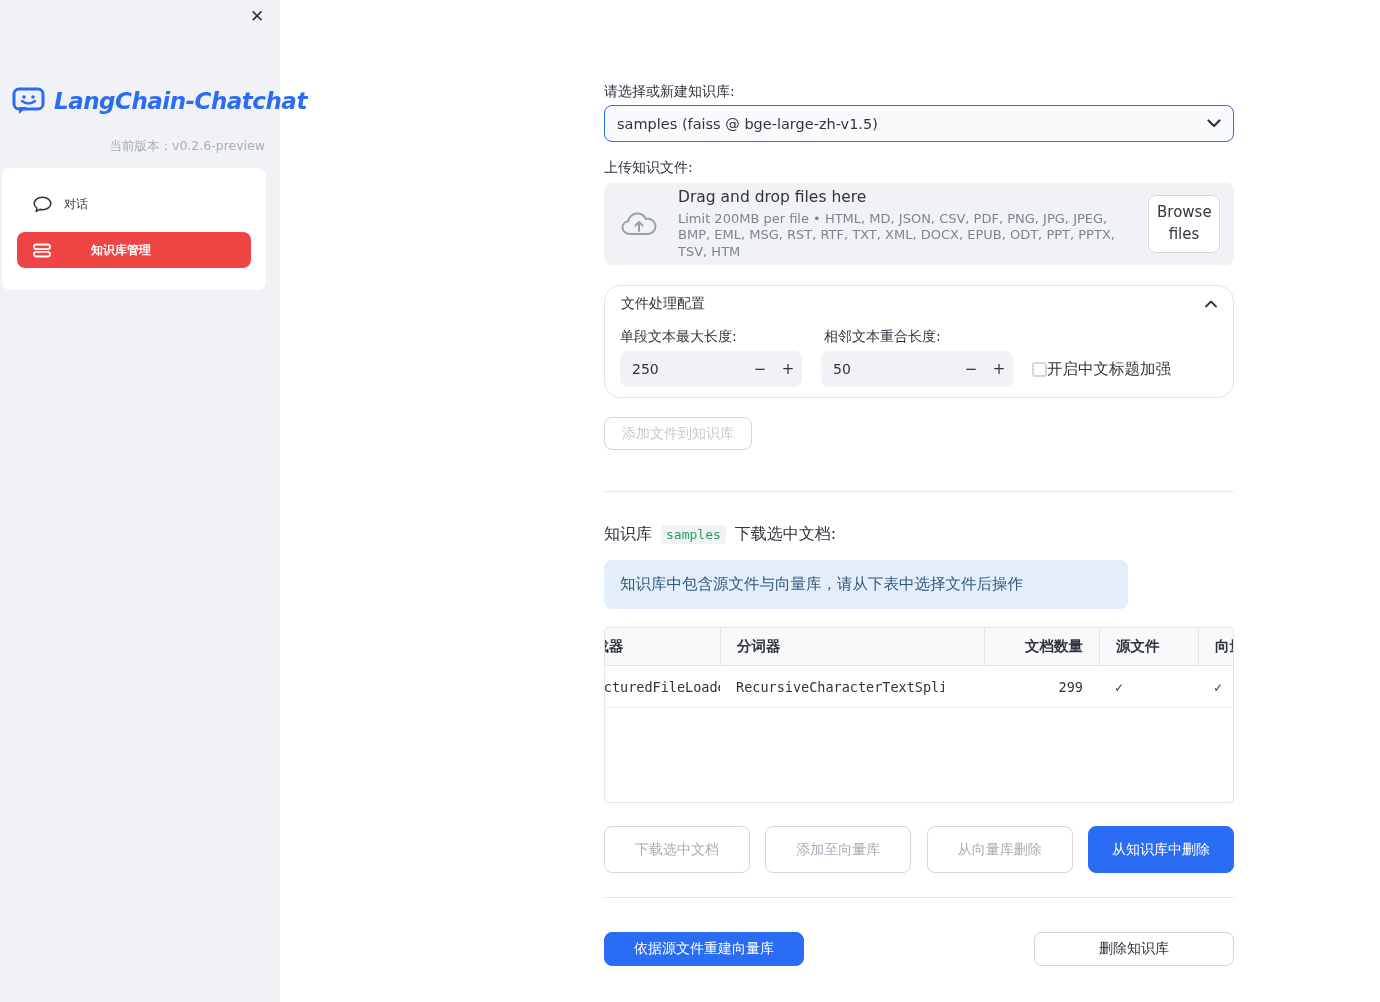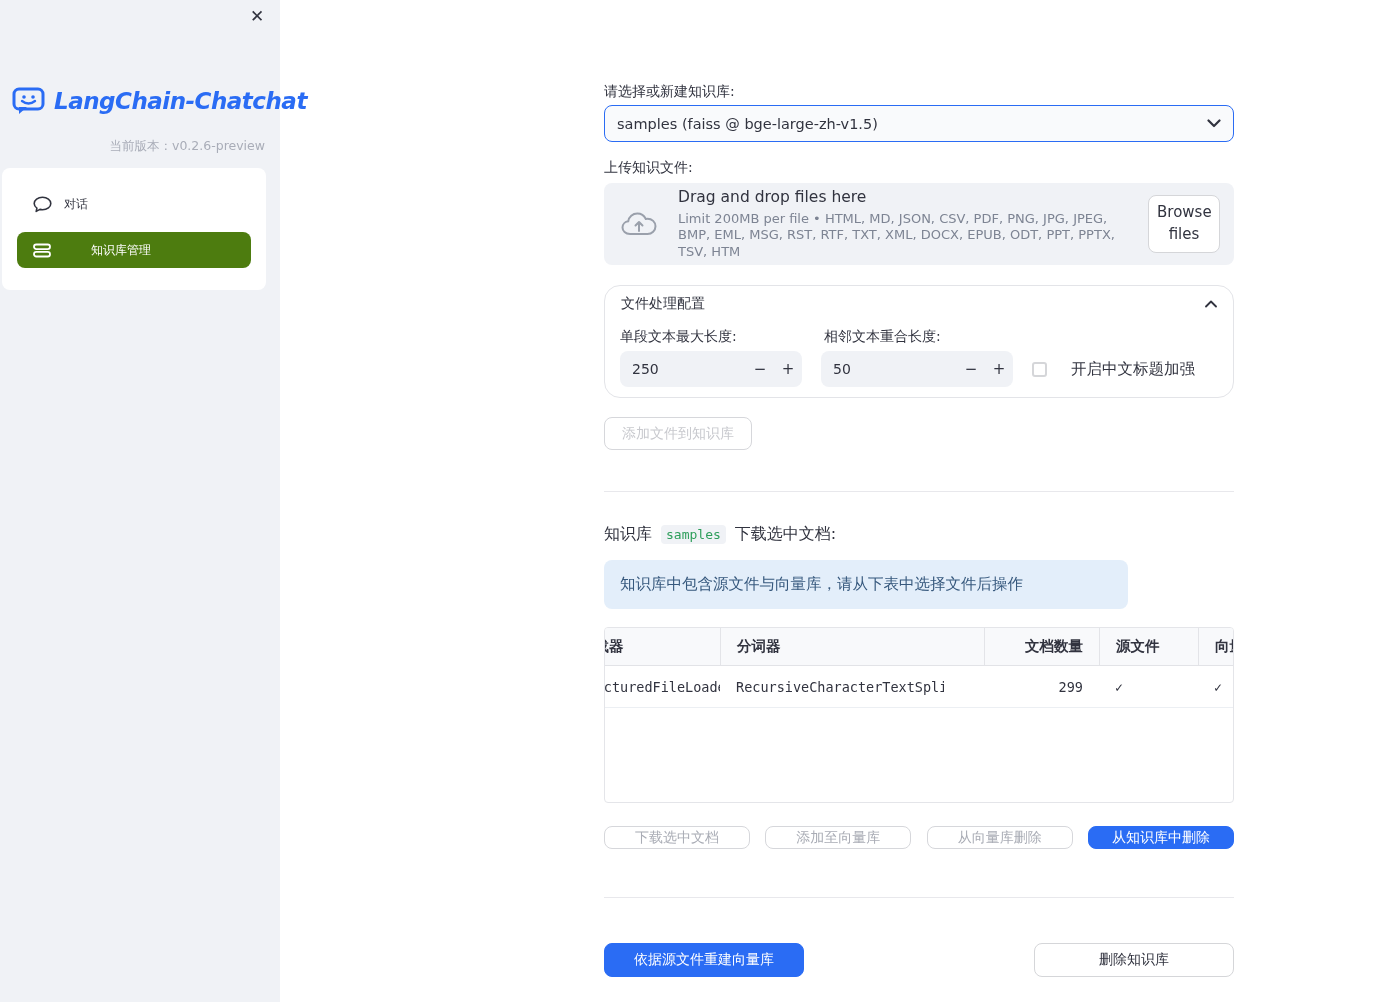--- a/index.html
+++ b/index.html
@@ -21,21 +21,21 @@
   .logo-text { color:#2a6cf4; font-size:23px; font-weight:bold; font-style:italic;
     letter-spacing:-0.5px; white-space:nowrap; }
   .version-row { position:absolute; top:138px; right:15px; font-size:12.5px;
     color:#a9adb8; }
   .menu-card { position:absolute; left:2px; right:14px; top:168px;
     background:#ffffff; border-radius:8px; padding:18px 15px 22px 15px; }
   .menu-item { display:flex; align-items:center; gap:12px; height:36px;
     padding:0 16px; border-radius:8px; font-size:12px; cursor:pointer;
     margin-bottom:10px; }
   .menu-item:last-child { margin-bottom:0; }
-  .menu-item.active { background:#4d7c0f; color:#ffffff; font-weight:normal;gap:40px; }
+  .menu-item.active { background:#ef4444; color:#ffffff; font-weight:bold;gap:40px; }
   .menu-item .mi { display:flex; align-items:center; }
 
   
   .content { position:absolute; left:604px; top:0; width:630px; }
   .field-label { position:absolute; font-size:14px; color:#31333f; }
 
   .selectbox { position:absolute; top:105px; left:0; width:630px; height:37px;
     background:#f9fafc; border:1.5px solid #2a6cf4; border-radius:8px;
     display:flex; align-items:center; padding:0 12px; cursor:pointer; }
   .selectbox .sel-value { flex:1; font-size:14.5px; color:#31333f; }
@@ -57,21 +57,21 @@
     display:flex; align-items:center; justify-content:space-between;
     padding:0 16px; cursor:pointer; font-size:14px; }
   .exp-label1 { position:absolute; left:15px; top:42px; font-size:14px; }
   .exp-label2 { position:absolute; left:219px; top:42px; font-size:14px; }
   .numbox { position:absolute; top:65px; height:36px; background:#f0f2f6;
     border-radius:8px; display:flex; align-items:center; padding-left:12px; }
   .numbox .nval { flex:1; font-size:14px; color:#31333f; }
   .step-btn { width:28px; height:36px; border:none; background:transparent;
     font-size:15px; color:#31333f; cursor:pointer; font-family:inherit; }
   .chk-row { position:absolute; left:427px; top:73px; display:flex;
-    align-items:center; gap:24px; cursor:pointer; }
+    align-items:center; gap:0; cursor:pointer; }
   .chk-box { width:15px; height:15px; border:2px solid #d5d6d9; border-radius:3px;
     background:#fff; }
   .chk-label { font-size:15.5px; color:#31333f; }
 
   .btn { border-radius:8px; font-size:14px; cursor:pointer; font-family:inherit; }
   .btn-disabled { background:#fff; border:1px solid #d6d7db; color:#c8c9ce;
     cursor:default; }
   .btn-secondary { background:#fff; border:1px solid #d5d6d9; color:#31333f; }
   .btn-primary { background:#2a6cf4; border:1px solid #2a6cf4; color:#fff; }
 
@@ -103,24 +103,24 @@
   .td { display:flex; align-items:center; padding:0 16px; overflow:hidden;
     white-space:nowrap; font-size:13.5px;
     font-family:"DejaVu Sans Mono","Liberation Mono",monospace; color:#31333f; }
   .c1 { width:115px; } .c2 { width:224px; } .c3 { width:115px; justify-content:flex-end;margin-left:40px; }
   .c4 { width:99px; } .c5 { width:77px; flex:1; }
   .clip-head { display:inline-block; margin-left:-70px; }
   .clip-cell { display:inline-block; margin-left:-66px; }
 
   .actions-row { position:absolute; top:826px; left:0; width:630px;
     display:flex; justify-content:space-between; }
-  .actions-row .btn { width:146px; height:23px; }
+  .actions-row .btn { width:146px; height:47px; }
 
   .bottom-row { position:absolute; top:932px; left:0; width:630px;
-    display:flex; justify-content:space-between;margin-top:11px; }
+    display:flex; justify-content:space-between; }
   .bottom-row .btn { width:200px; height:34px; }
   svg { display:block; }
 </style>
 </head>
 <body>
 
 <div class="sidebar">
   <button class="close-btn">
     <span>✕</span>
   </button>

